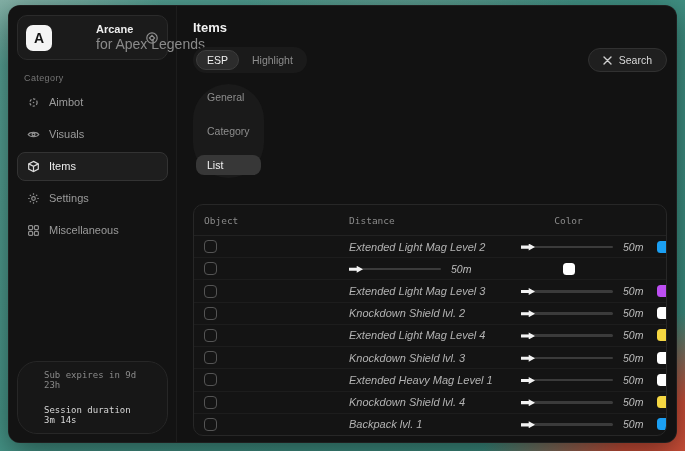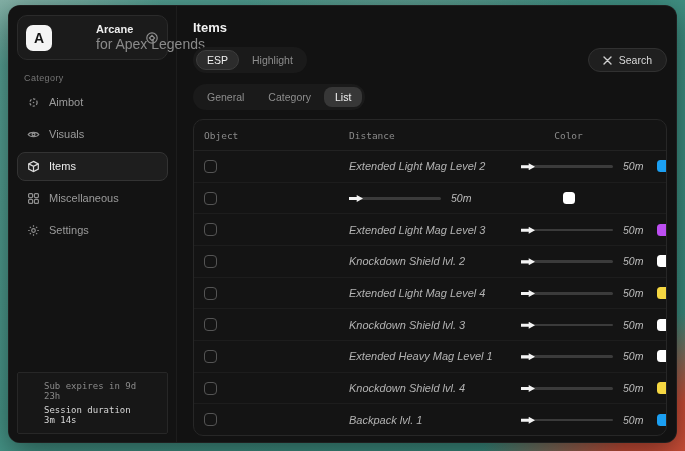--- a/index.html
+++ b/index.html
@@ -46,22 +46,22 @@
   .nav-item {
     display:flex; align-items:flex-start; gap:9px; padding:7px 9px;
     border-radius:8px; border:1px solid transparent;
     color:#9b9b9b; font-size:11px; cursor:default;
   }
   .nav-item.selected { background:#1e1e1e; border-color:#333333; color:#ececec; }
   .nav-item .nicon { display:flex; color:#8f8f8f; }
   .nav-item.selected .nicon { color:#dcdcdc; }
 
   .sidebar-footer {
-    margin-top:auto; background:#171717; border:1px solid #272727; border-radius:2px;
-    padding:8px 26px; display:flex; flex-direction:column; gap:4px;
+    margin-top:auto; background:#171717; border:1px solid #272727; border-radius:20px;
+    padding:8px 26px; display:flex; flex-direction:column; gap:15px;
     font-family:"DejaVu Sans Mono", monospace; font-size:9px;
   }
   .sf-line1 { color:#8a8a8a; }
   .sf-line2 { color:#d8d8d8; }
 
   
   .main { flex:1; display:flex; flex-direction:column; padding:14px 9px 6px 16px; min-width:0; }
   .main-title { font-size:13px; font-weight:700; color:#f1f1f1; margin-bottom:12px; }
 
   .controls-row { display:flex; align-items:center; margin-bottom:11px; }
@@ -76,21 +76,21 @@
   }
   .search-button {
     margin-left:auto; display:flex; align-items:center; gap:7px;
     background:#1f1f1f; border:1px solid #313131; border-radius:999px;
     padding:5px 14px; font-size:10.5px; color:#dadada; cursor:default;
   }
   .search-button .xicon { color:#cfcfcf; display:flex; }
 
   .tabs {
     background:#1a1a1a; border-radius:999px; padding:3px; display:inline-flex;
-    gap:2px; width:fit-content; margin-bottom:9px;
+    gap:14px; width:fit-content; margin-bottom:26px;flex-direction:column;
   }
   .tab { padding:4px 11px; border-radius:8px; font-size:10.5px; color:#8d8d8d; cursor:default; }
   .tab.selected { background:#373737; color:#f3f3f3; }
 
   
   .table-card {
     flex:1; border:1px solid #272727; border-radius:10px; background:#141414;
     overflow:hidden; display:flex; flex-direction:column; min-height:0;
   }
   .trow {
@@ -174,36 +174,36 @@
               <path d="M6.5 1.4 L11.3 3.9 V9.1 L6.5 11.6 L1.7 9.1 V3.9 Z"></path>
               <path d="M1.7 3.9 L6.5 6.4 L11.3 3.9"></path>
               <path d="M6.5 6.4 V11.6"></path>
             </svg>
           </span>
     <span class="nlabel">Items</span>
   </div>
         <div class="nav-item">
     <span class="nicon">
             <svg width="13" height="13" viewBox="0 0 13 13" fill="none" stroke="currentColor" stroke-width="1.2">
+              <circle cx="6.5" cy="6.5" r="1.8"></circle>
+              <path d="M6.5 1.2 V2.7 M6.5 10.3 V11.8 M1.2 6.5 H2.7 M10.3 6.5 H11.8 M2.8 2.8 L3.9 3.9 M9.1 9.1 L10.2 10.2 M10.2 2.8 L9.1 3.9 M3.9 9.1 L2.8 10.2"></path>
+            </svg>
+          </span>
+    <span class="nlabel">Settings</span>
+  </div>
+        <div class="nav-item">
+    <span class="nicon">
+            <svg width="13" height="13" viewBox="0 0 13 13" fill="none" stroke="currentColor" stroke-width="1.2">
               <rect x="1.6" y="1.6" width="4" height="4" rx="1"></rect>
               <rect x="7.4" y="1.6" width="4" height="4" rx="1"></rect>
               <rect x="1.6" y="7.4" width="4" height="4" rx="1"></rect>
               <rect x="7.4" y="7.4" width="4" height="4" rx="1"></rect>
             </svg>
           </span>
     <span class="nlabel">Miscellaneous</span>
-  </div>
-        <div class="nav-item">
-    <span class="nicon">
-            <svg width="13" height="13" viewBox="0 0 13 13" fill="none" stroke="currentColor" stroke-width="1.2">
-              <circle cx="6.5" cy="6.5" r="1.8"></circle>
-              <path d="M6.5 1.2 V2.7 M6.5 10.3 V11.8 M1.2 6.5 H2.7 M10.3 6.5 H11.8 M2.8 2.8 L3.9 3.9 M9.1 9.1 L10.2 10.2 M10.2 2.8 L9.1 3.9 M3.9 9.1 L2.8 10.2"></path>
-            </svg>
-          </span>
-    <span class="nlabel">Settings</span>
   </div>
       </nav>
 
     <div class="sidebar-footer">
       <span class="sf-line1">Sub expires in 9d 23h</span>
       <span class="sf-line2">Session duration 3m 14s</span>
     </div>
   </aside>
 
   <section class="main">

